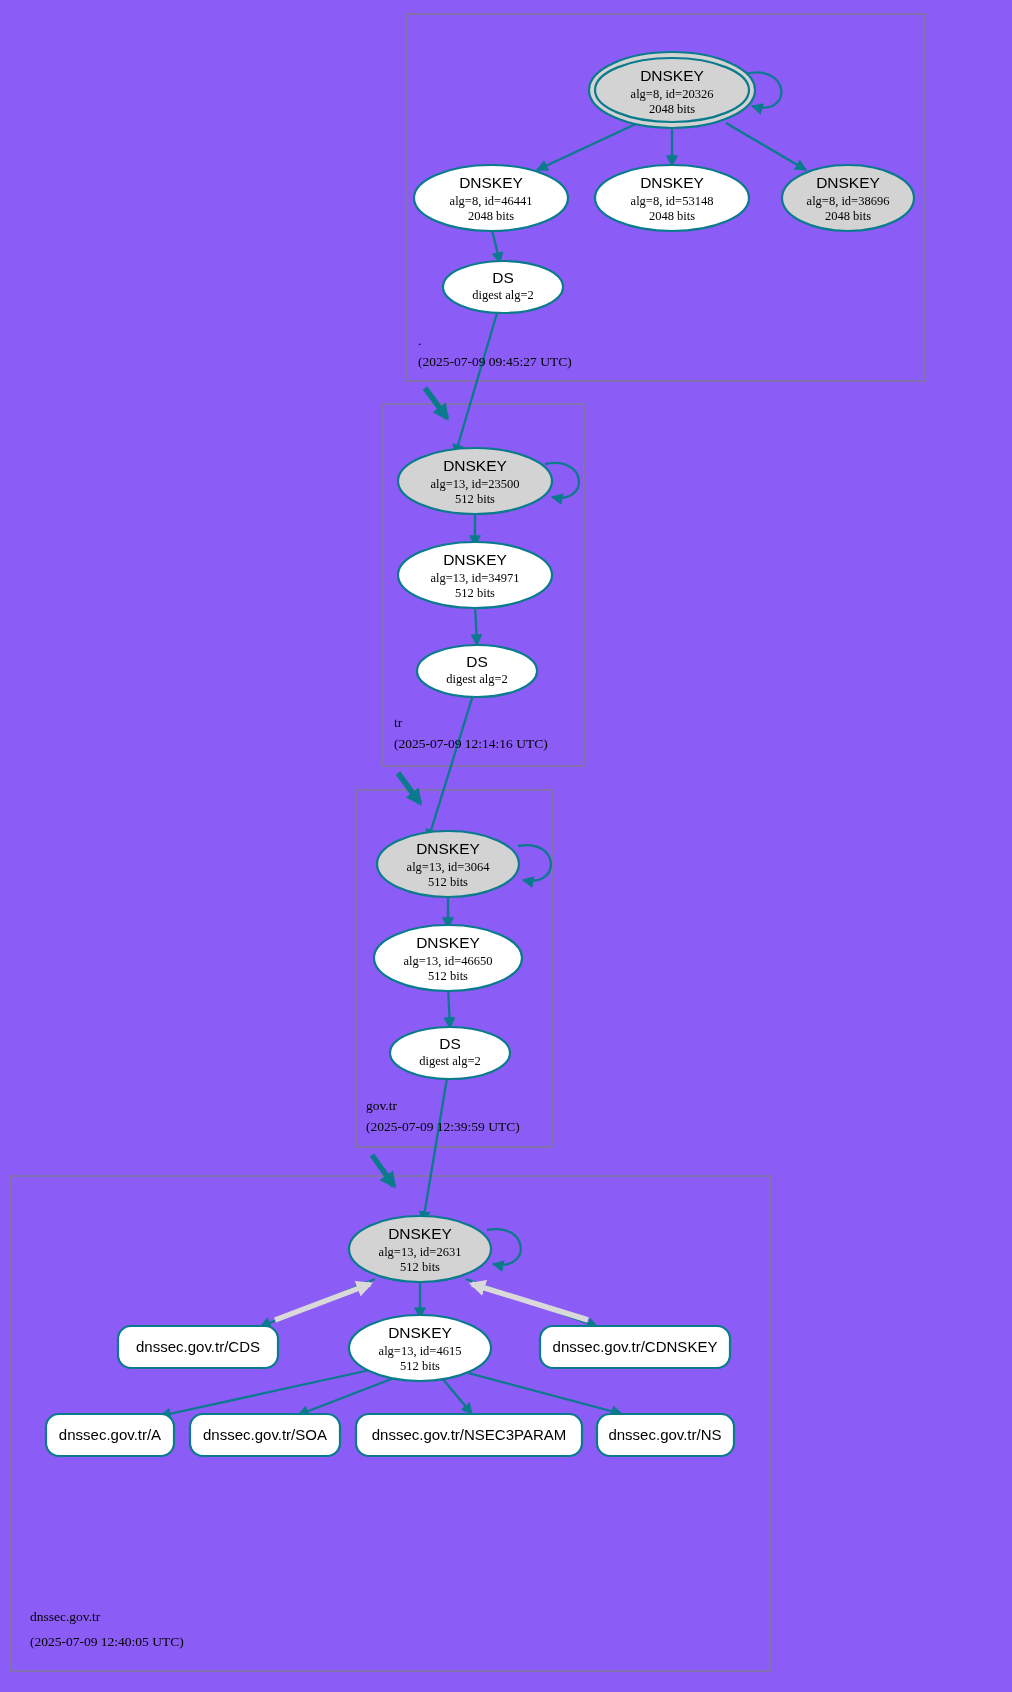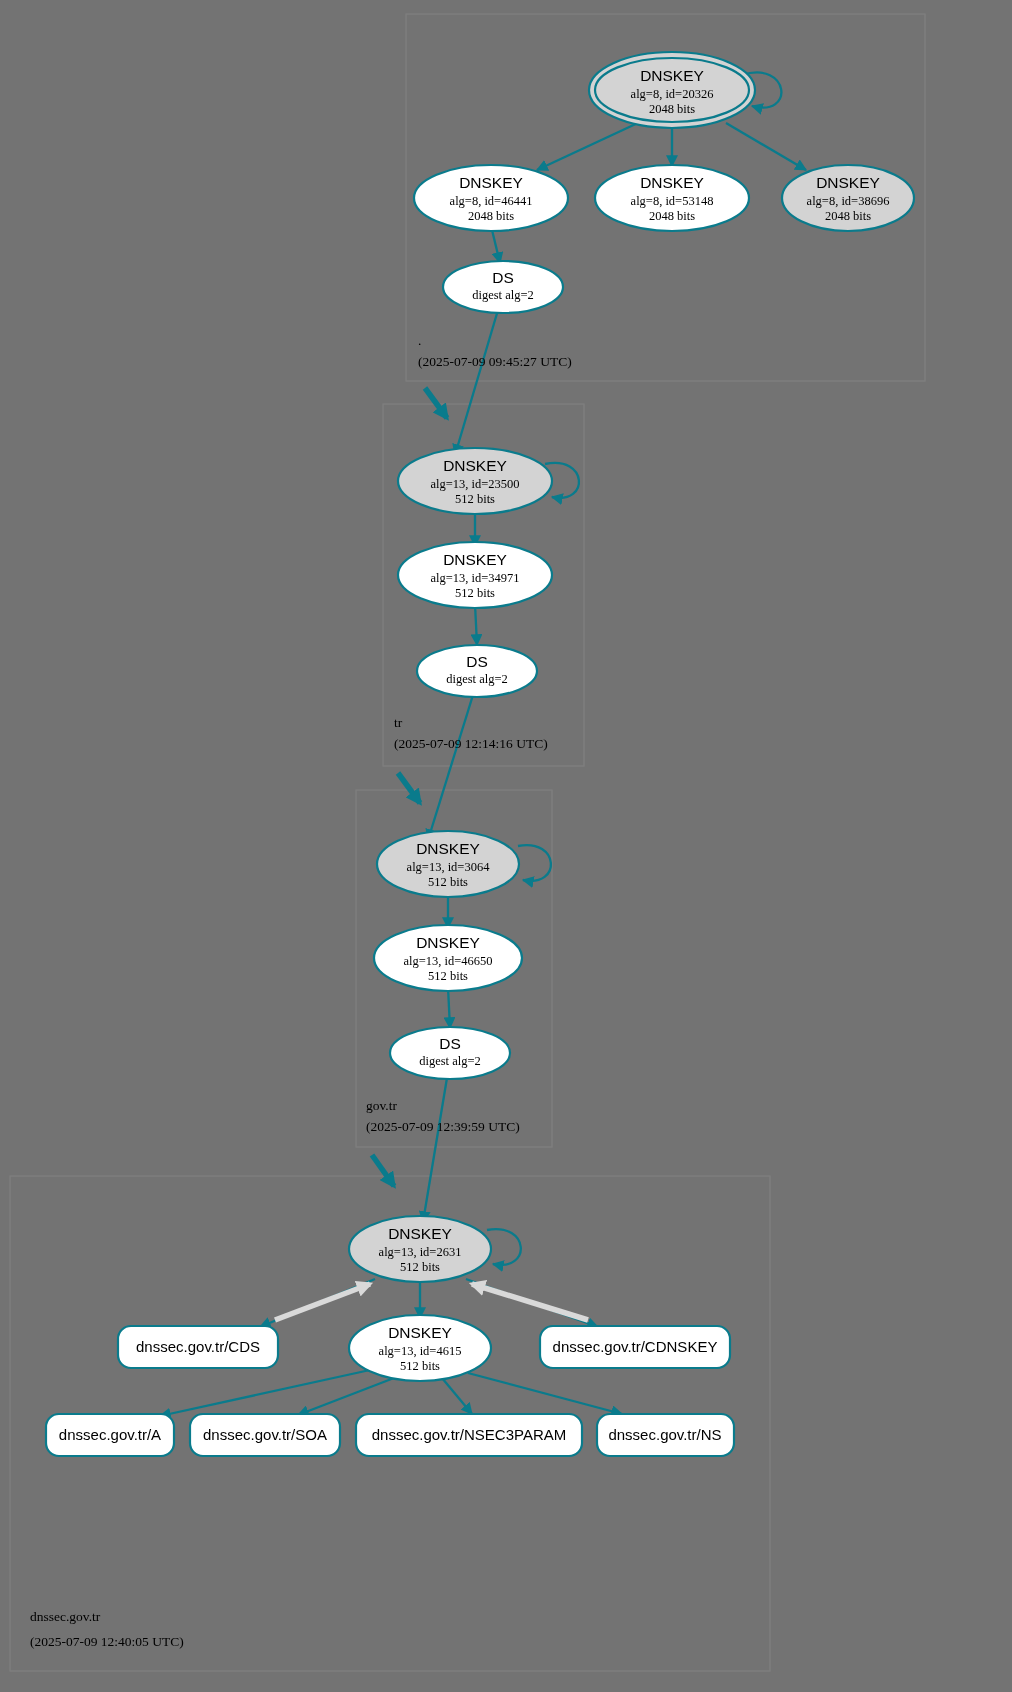--- a/index.html
+++ b/index.html
@@ -7,21 +7,21 @@
     padding: 0;
     background: #ffffff;
   }
   body {
     font-family: "Liberation Sans", sans-serif;
   }
   #canvas {
     position: relative;
     width: 1012px;
     height: 1692px;
-    background: #737373;
+    background: #8b5cf6;
     overflow: hidden;
   }
   svg.layer {
     position: absolute;
     left: 0;
     top: 0;
     width: 1012px;
     height: 1692px;
   }
   .zone-box {

